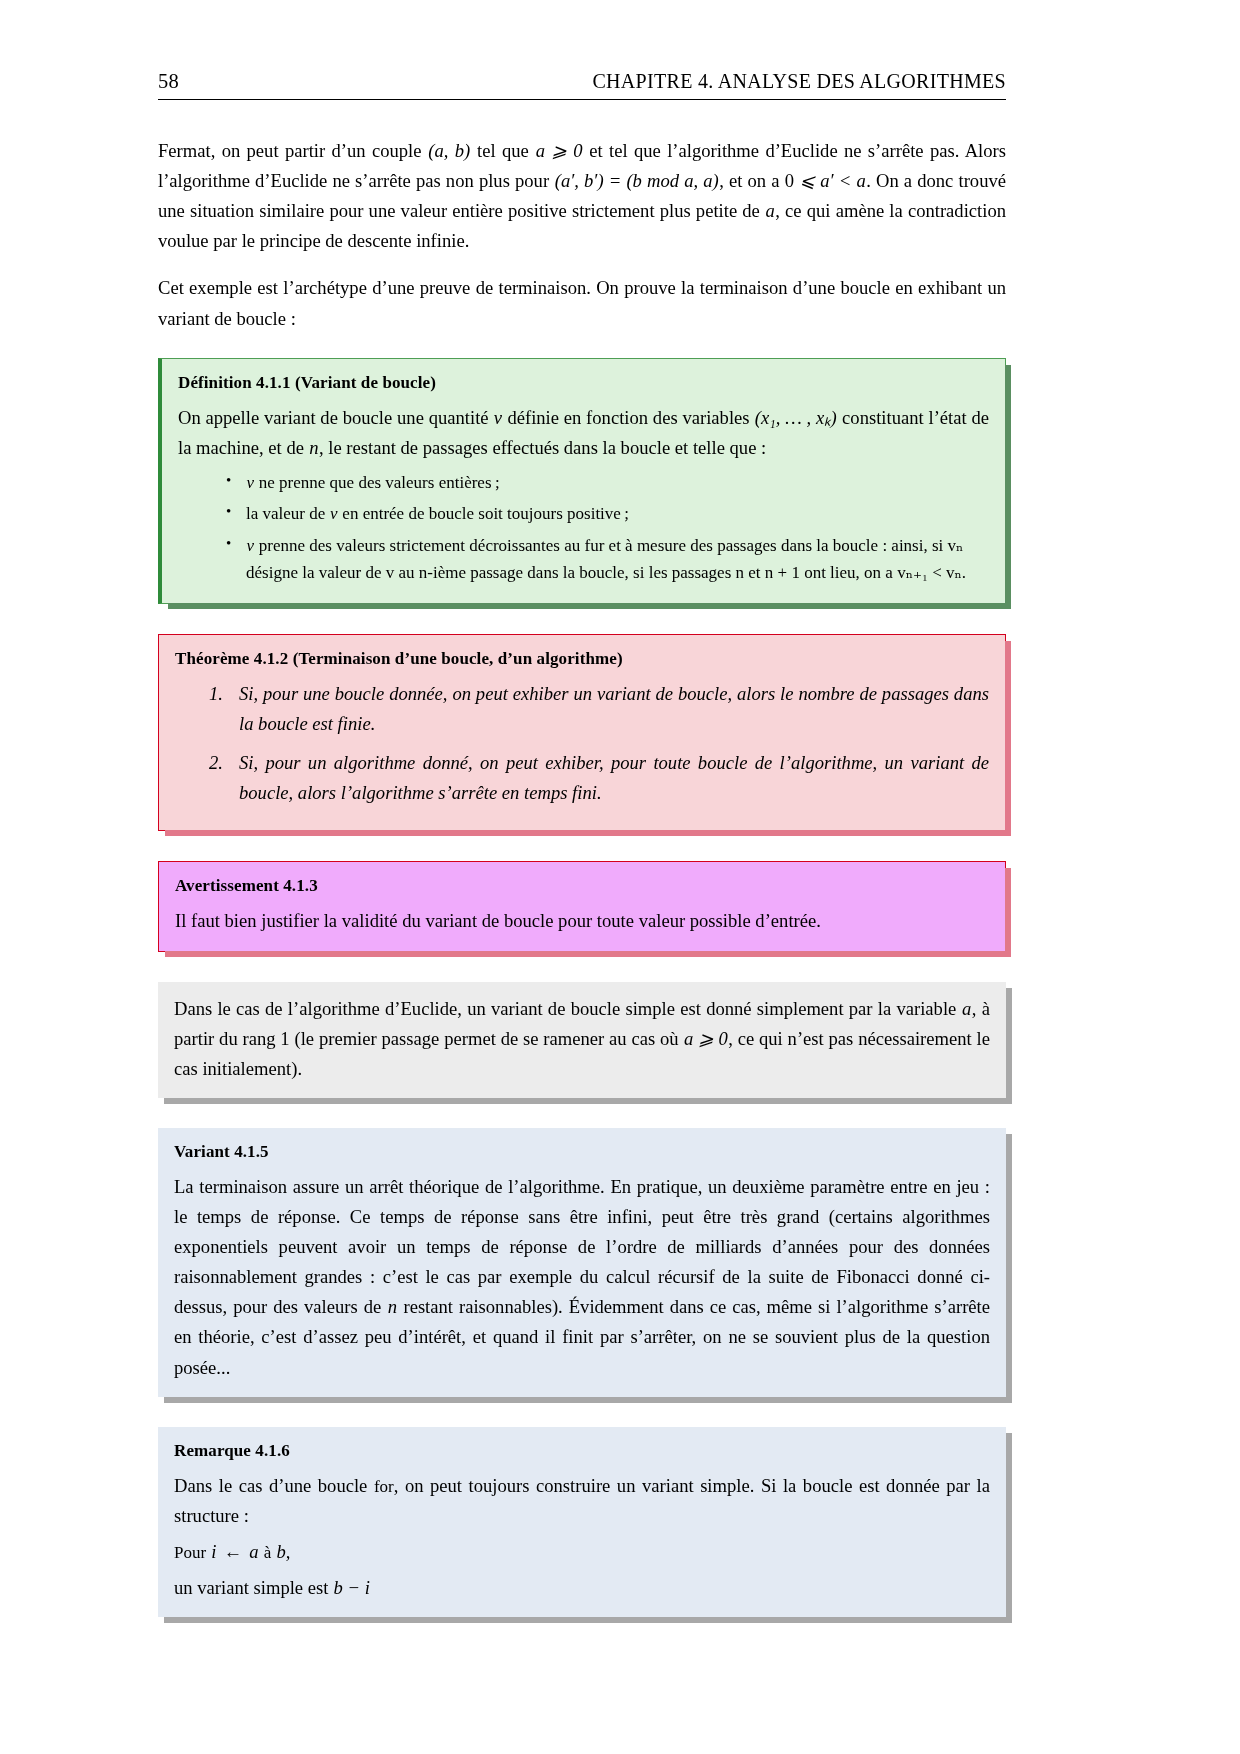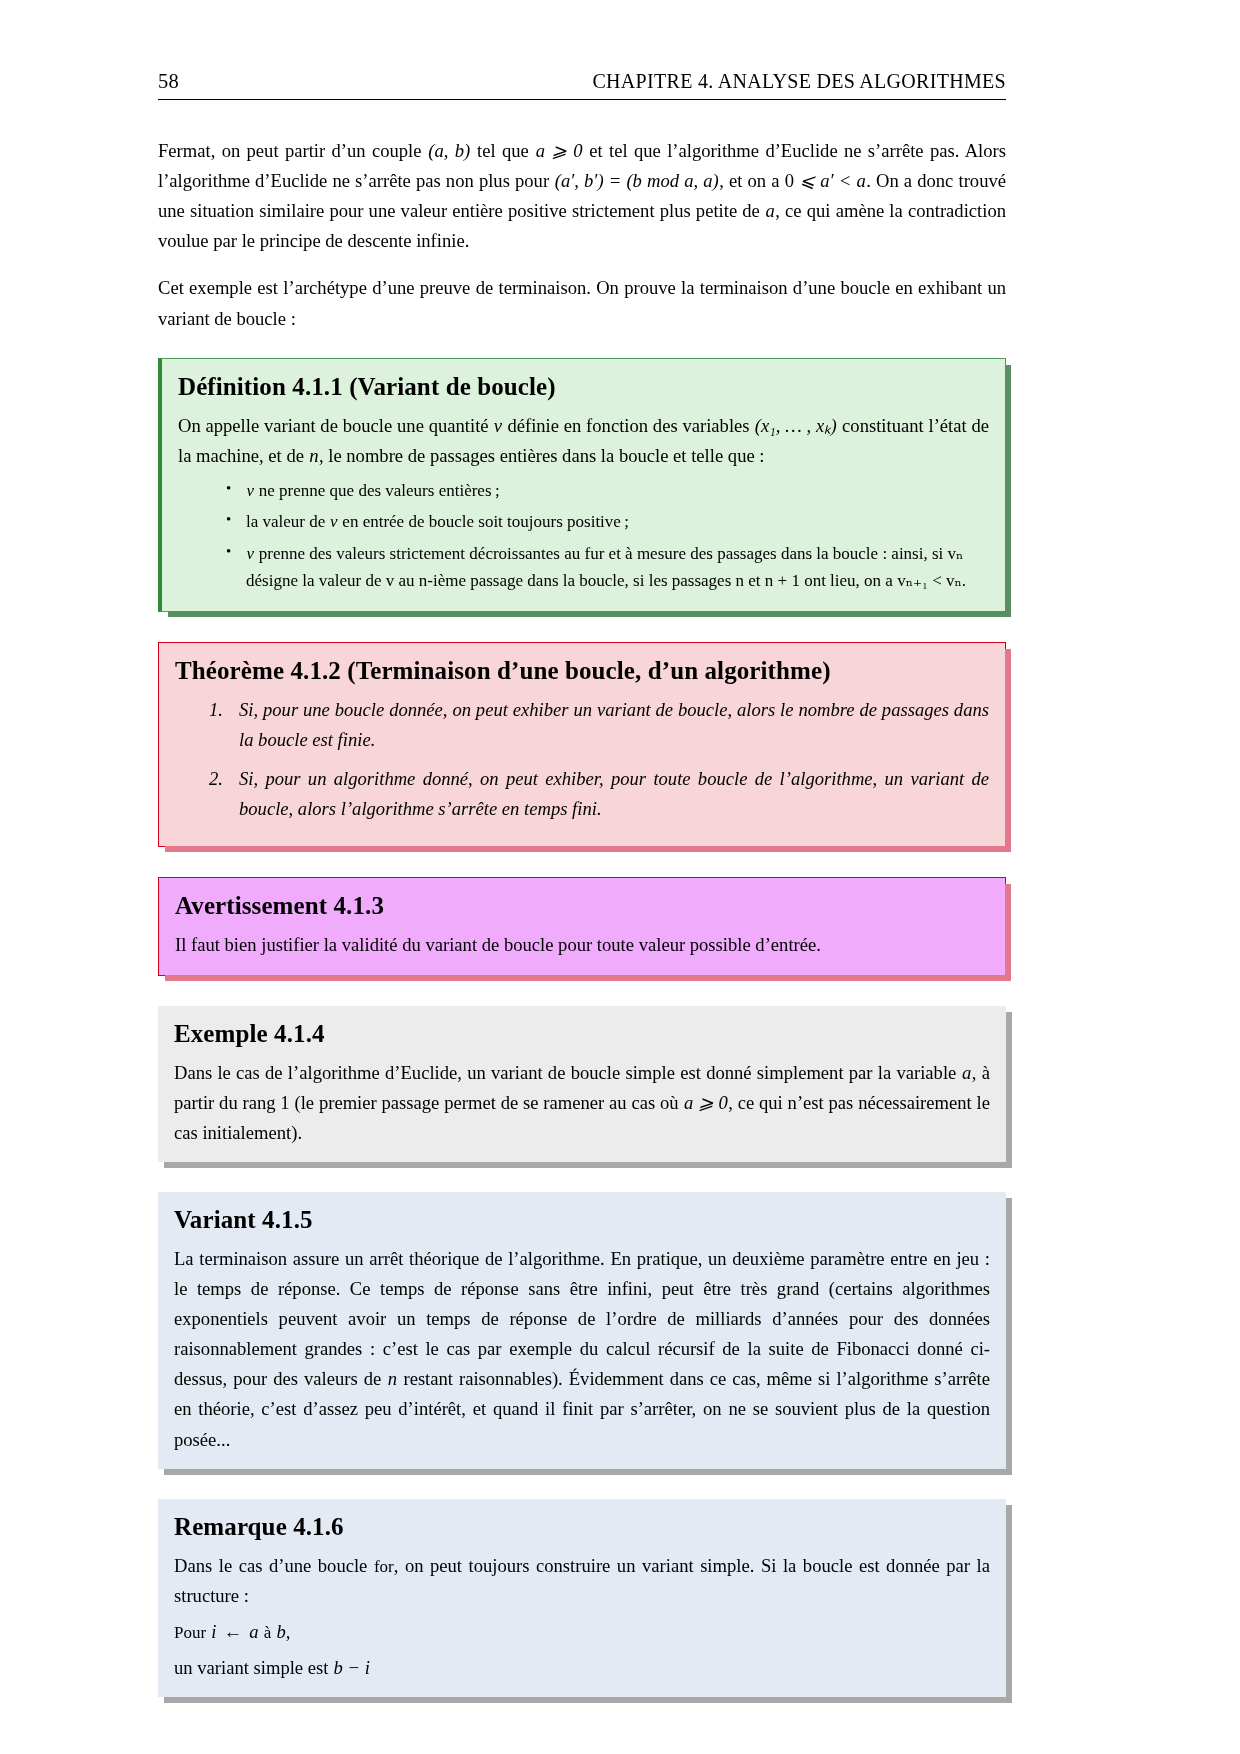--- a/index.html
+++ b/index.html
@@ -78,21 +78,21 @@
   .tbox .shadow-right {
     position: absolute;
     top: 6px;
     right: -6px;
     bottom: -6px;
     width: 6px;
     background: rgba(0,0,0,0.28);
   }
   .tbox .boxtitle {
     font-weight: bold;
-    font-size: 25px;
+    font-size: 17px;
     margin: 2px 0 10px 0;
     letter-spacing: 0.1px;
   }
   .tbox p.boxbody {
     font-size: 18.6px;
     line-height: 1.62;
     text-align: justify;
     margin: 0 0 6px 0;
   }
   .tbox p.boxbody:last-child { margin-bottom: 0; }
@@ -197,21 +197,21 @@
       <span class="title">CHAPITRE 4.  ANALYSE DES ALGORITHMES</span>
     </div>
 
     <p class="body"><span>Fermat, on peut partir d’un couple </span><span class="mi">(a, b)</span><span> tel que </span><span class="mi">a ⩾ 0</span><span> et tel que l’algorithme d’Euclide ne s’arrête pas. Alors l’algorithme d’Euclide ne s’arrête pas non plus pour </span><span class="mi">(a′, b′) = (b  mod a, a)</span><span>, et on a 0 </span><span class="mi">⩽ a′ &lt; a</span><span>. On a donc trouvé une situation similaire pour une valeur entière positive strictement plus petite de </span><span class="mi">a</span><span>, ce qui amène la contradiction voulue par le principe de descente infinie.</span></p>
 
     <p class="body">Cet exemple est l’archétype d’une preuve de terminaison. On prouve la terminaison d’une boucle en exhibant un variant de boucle :</p>
 
     <div class="tbox green">
       <span class="shadow-right"></span>
       <div class="boxtitle">Définition 4.1.1 (Variant de boucle)</div>
-      <p class="boxbody"><span>On appelle variant de boucle une quantité </span><span class="mi">v</span><span> définie en fonction des variables </span><span class="mi">(x₁, … , xₖ)</span><span> constituant l’état de la machine, et de </span><span class="mi">n</span><span>, le nombre de passages entières dans la boucle et telle que :</span></p>
+      <p class="boxbody"><span>On appelle variant de boucle une quantité </span><span class="mi">v</span><span> définie en fonction des variables </span><span class="mi">(x₁, … , xₖ)</span><span> constituant l’état de la machine, et de </span><span class="mi">n</span><span>, le restant de passages effectués dans la boucle et telle que :</span></p>
       <ul class="bullets">
         <li><span></span><span class="mi">v</span><span> ne prenne que des valeurs entières ;</span></li>
         <li><span>la valeur de </span><span class="mi">v</span><span> en entrée de boucle soit toujours positive ;</span></li>
         <li><span></span><span class="mi">v</span><span> prenne des valeurs strictement décroissantes au fur et à mesure des passages dans la boucle : ainsi, si vₙ désigne la valeur de v au n-ième passage dans la boucle, si les passages n et n + 1 ont lieu, on a vₙ₊₁ &lt; vₙ.</span></li>
       </ul>
     </div>
 
 
     <div class="tbox pink">
       <span class="shadow-right"></span>
@@ -223,21 +223,20 @@
     </div>
 
     <div class="tbox warn">
       <span class="shadow-right"></span>
       <div class="boxtitle">Avertissement 4.1.3</div>
       <p class="boxbody">Il faut bien justifier la validité du variant de boucle pour toute valeur possible d’entrée.</p>
     </div>
 
     <div class="tbox grey">
       <span class="shadow-right"></span>
-      <div class="boxtitle">Exemple 4.1.4</div>
       <p class="boxbody"><span>Dans le cas de l’algorithme d’Euclide, un variant de boucle simple est donné simplement par la variable </span><span class="mi">a</span><span>, à partir du rang 1 (le premier passage permet de se ramener au cas où </span><span class="mi">a ⩾ 0</span><span>, ce qui n’est pas nécessairement le cas initialement).</span></p>
     </div>
 
     <div class="tbox blue">
       <span class="shadow-right"></span>
       <div class="boxtitle">Variant 4.1.5</div>
       <p class="boxbody"><span>La terminaison assure un arrêt théorique de l’algorithme. En pratique, un deuxième paramètre entre en jeu : le temps de réponse. Ce temps de réponse sans être infini, peut être très grand (certains algorithmes exponentiels peuvent avoir un temps de réponse de l’ordre de milliards d’années pour des données raisonnablement grandes : c’est le cas par exemple du calcul récursif de la suite de Fibonacci donné ci-dessus, pour des valeurs de </span><span class="mi">n</span><span> restant raisonnables). Évidemment dans ce cas, même si l’algorithme s’arrête en théorie, c’est d’assez peu d’intérêt, et quand il finit par s’arrêter, on ne se souvient plus de la question posée...</span></p>
     </div>
 
     <div class="tbox blue">

